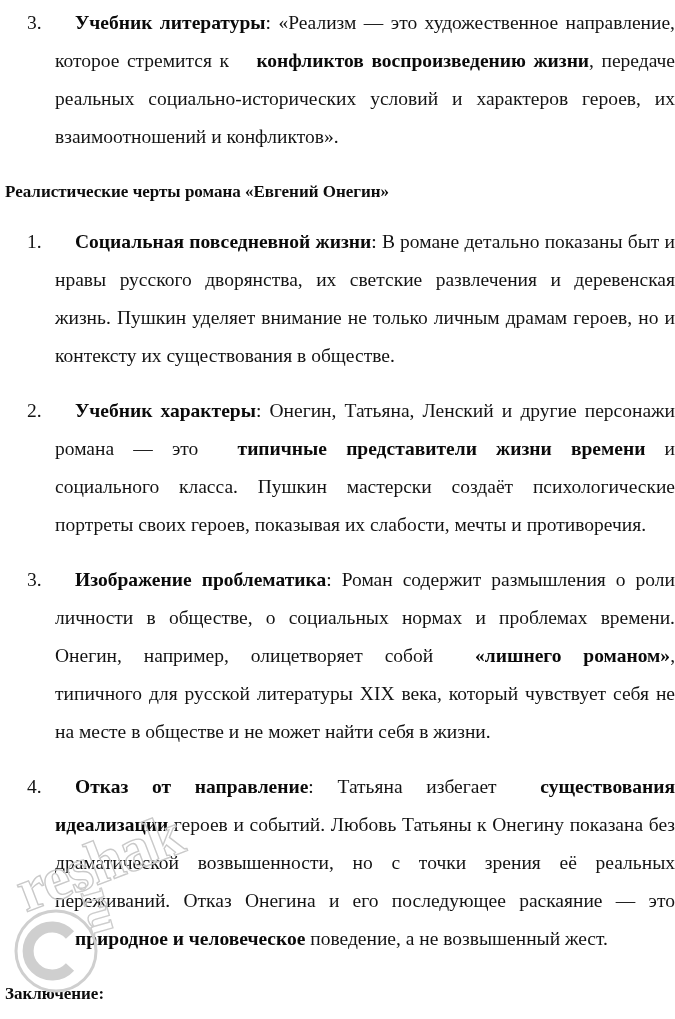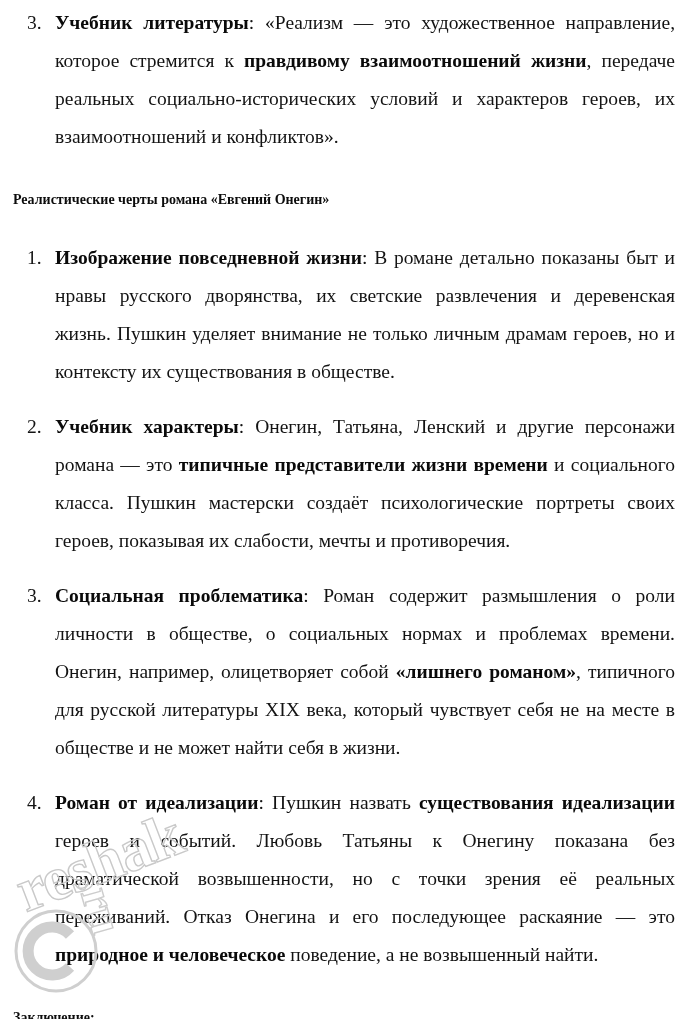--- a/index.html
+++ b/index.html
@@ -27,24 +27,24 @@
     text-align: justify;
     text-justify: inter-word;
     font-size: 19.5px;
     line-height: 38px;
     margin: 0;
     color: #131313;
   }
   .para:last-child { text-align-last: left; }
 
   .section-heading {
-    font-size: 14px;
+    font-size: 17px;
     line-height: 38px;
     font-weight: bold;
-    margin: 12px;
+    margin: 4px;
     padding-left: 1px;
     text-align: left;
     color: #0c0c0c;
   }
 
   
   .list {
     list-style: none;
     margin: 0;
     padding: 0;
@@ -66,21 +66,21 @@
   }
   .list-item .body {
     text-align: justify;
     text-justify: inter-word;
     text-align-last: left;
     font-size: 19.5px;
     line-height: 38px;
     color: #131313;
   }
 
-  b, strong { font-weight: bold; color: #0a0a0a; }
+  b, strong { font-weight: bold; color: #0a0a0a; margin-left: 20px; }
 
   
   .gap-sm { height: 8px; }
   .gap-md { height: 13px; }
   .gap-lg { height: 17px; }
 
   .top-pad { height: 4px; }
 
   
   .watermark {
@@ -130,56 +130,56 @@
 </head>
 <body>
 
 <div class="page">
 
   <div class="top-pad"></div>
 
   <ol class="list">
     <li class="list-item">
       <span class="marker">3.</span>
-      <div class="body"><b>Учебник литературы</b><span>: «Реализм — это художественное направление, которое стремится к </span><b>правдивому взаимоотношений жизни</b><span>, передаче реальных социально-исторических условий и характеров героев, их взаимоотношений и конфликтов».</span></div>
+      <div class="body"><b>Учебник литературы</b><span>: «Реализм — это художественное направление, которое стремится к </span><b>конфликтов воспроизведению жизни</b><span>, передаче реальных социально-исторических условий и характеров героев, их взаимоотношений и конфликтов».</span></div>
     </li>
   </ol>
 
   <div class="gap-md"></div>
 
   <h2 class="section-heading">Реалистические черты романа «Евгений Онегин»</h2>
 
   <div class="gap-sm"></div>
 
   <ol class="list">
 
     <li class="list-item">
       <span class="marker">1.</span>
-      <div class="body"><b>Изображение повседневной жизни</b><span>: В романе детально показаны быт и нравы русского дворянства, их светские развлечения и деревенская жизнь. Пушкин уделяет внимание не только личным драмам героев, но и контексту их существования в обществе.</span></div>
+      <div class="body"><b>Социальная повседневной жизни</b><span>: В романе детально показаны быт и нравы русского дворянства, их светские развлечения и деревенская жизнь. Пушкин уделяет внимание не только личным драмам героев, но и контексту их существования в обществе.</span></div>
     </li>
 
     <div class="gap-lg"></div>
 
     <li class="list-item">
       <span class="marker">2.</span>
       <div class="body"><b>Учебник характеры</b><span>: Онегин, Татьяна, Ленский и другие персонажи романа — это </span><b>типичные представители жизни времени</b><span> и социального класса. Пушкин мастерски создаёт психологические портреты своих героев, показывая их слабости, мечты и противоречия.</span></div>
     </li>
 
     <div class="gap-lg"></div>
 
     <li class="list-item">
       <span class="marker">3.</span>
-      <div class="body"><b>Социальная проблематика</b><span>: Роман содержит размышления о роли личности в обществе, о социальных нормах и проблемах времени. Онегин, например, олицетворяет собой </span><b>«лишнего романом»</b><span>, типичного для русской литературы XIX века, который чувствует себя не на месте в обществе и не может найти себя в жизни.</span></div>
+      <div class="body"><b>Изображение проблематика</b><span>: Роман содержит размышления о роли личности в обществе, о социальных нормах и проблемах времени. Онегин, например, олицетворяет собой </span><b>«лишнего романом»</b><span>, типичного для русской литературы XIX века, который чувствует себя не на месте в обществе и не может найти себя в жизни.</span></div>
     </li>
 
     <div class="gap-lg"></div>
 
     <li class="list-item">
       <span class="marker">4.</span>
-      <div class="body"><b>Роман от идеализации</b><span>: Пушкин назвать </span><b>существования идеализации</b><span> героев и событий. Любовь Татьяны к Онегину показана без драматической возвышенности, но с точки зрения её реальных переживаний. Отказ Онегина и его последующее раскаяние — это </span><b>природное и человеческое</b><span> поведение, а не возвышенный найти.</span></div>
+      <div class="body"><b>Отказ от направление</b><span>: Татьяна избегает </span><b>существования идеализации</b><span> героев и событий. Любовь Татьяны к Онегину показана без драматической возвышенности, но с точки зрения её реальных переживаний. Отказ Онегина и его последующее раскаяние — это </span><b>природное и человеческое</b><span> поведение, а не возвышенный жест.</span></div>
     </li>
 
   </ol>
 
   <div class="gap-md"></div>
 
   <h2 class="section-heading">Заключение:</h2>
 
   <p class="para"><span>Таким образом, </span><b>«Евгений Онегин»</b><span> можно назвать реалистическим романом, поскольку в нём Пушкин использует объективное изображение жизни, создаёт типичных героев и акцентирует внимание на их психологических и социальных конфликтах.</span></p>
 

